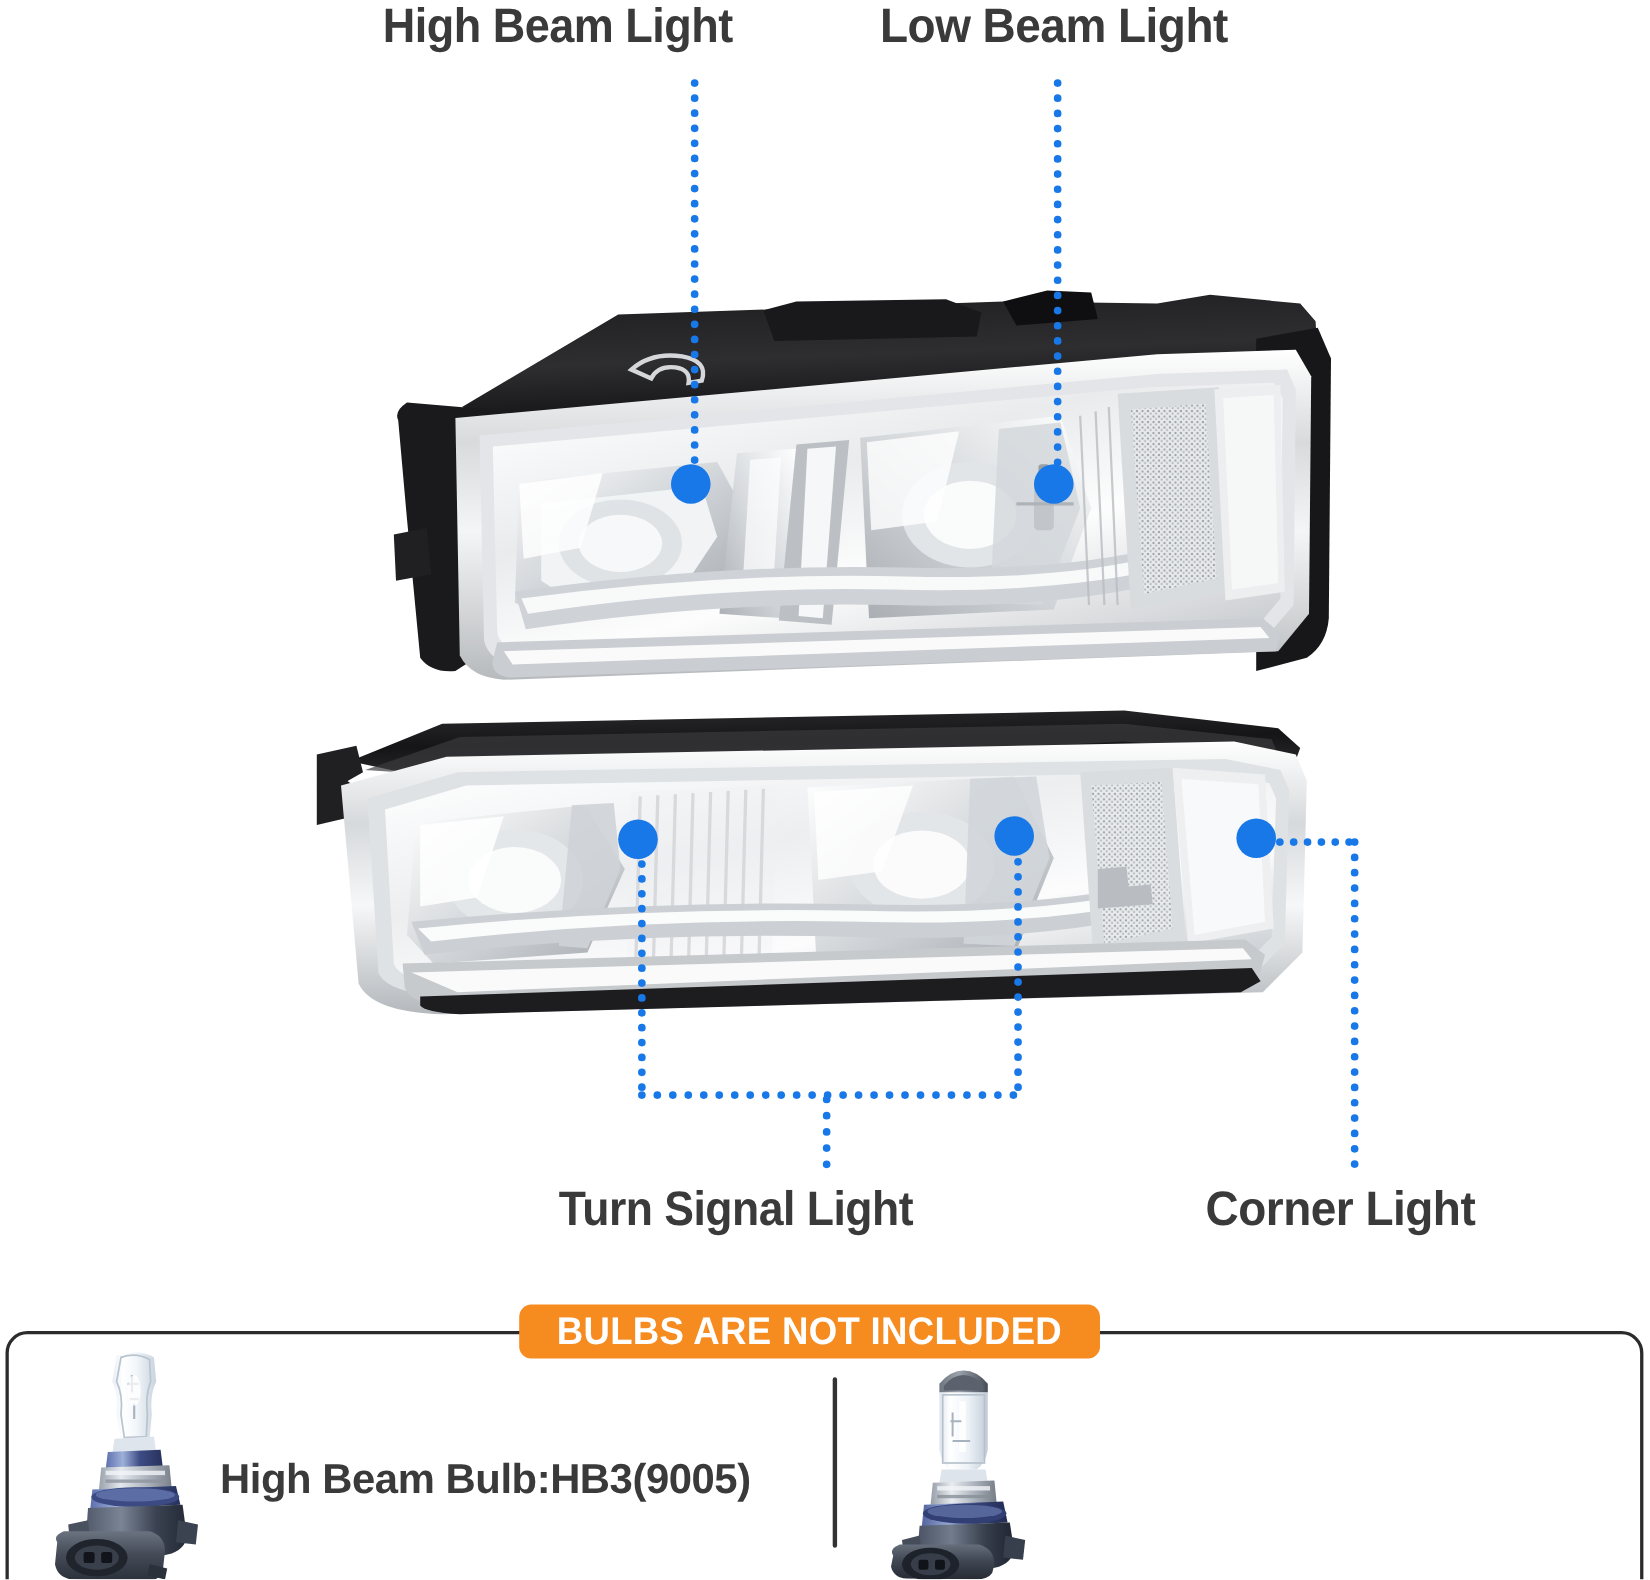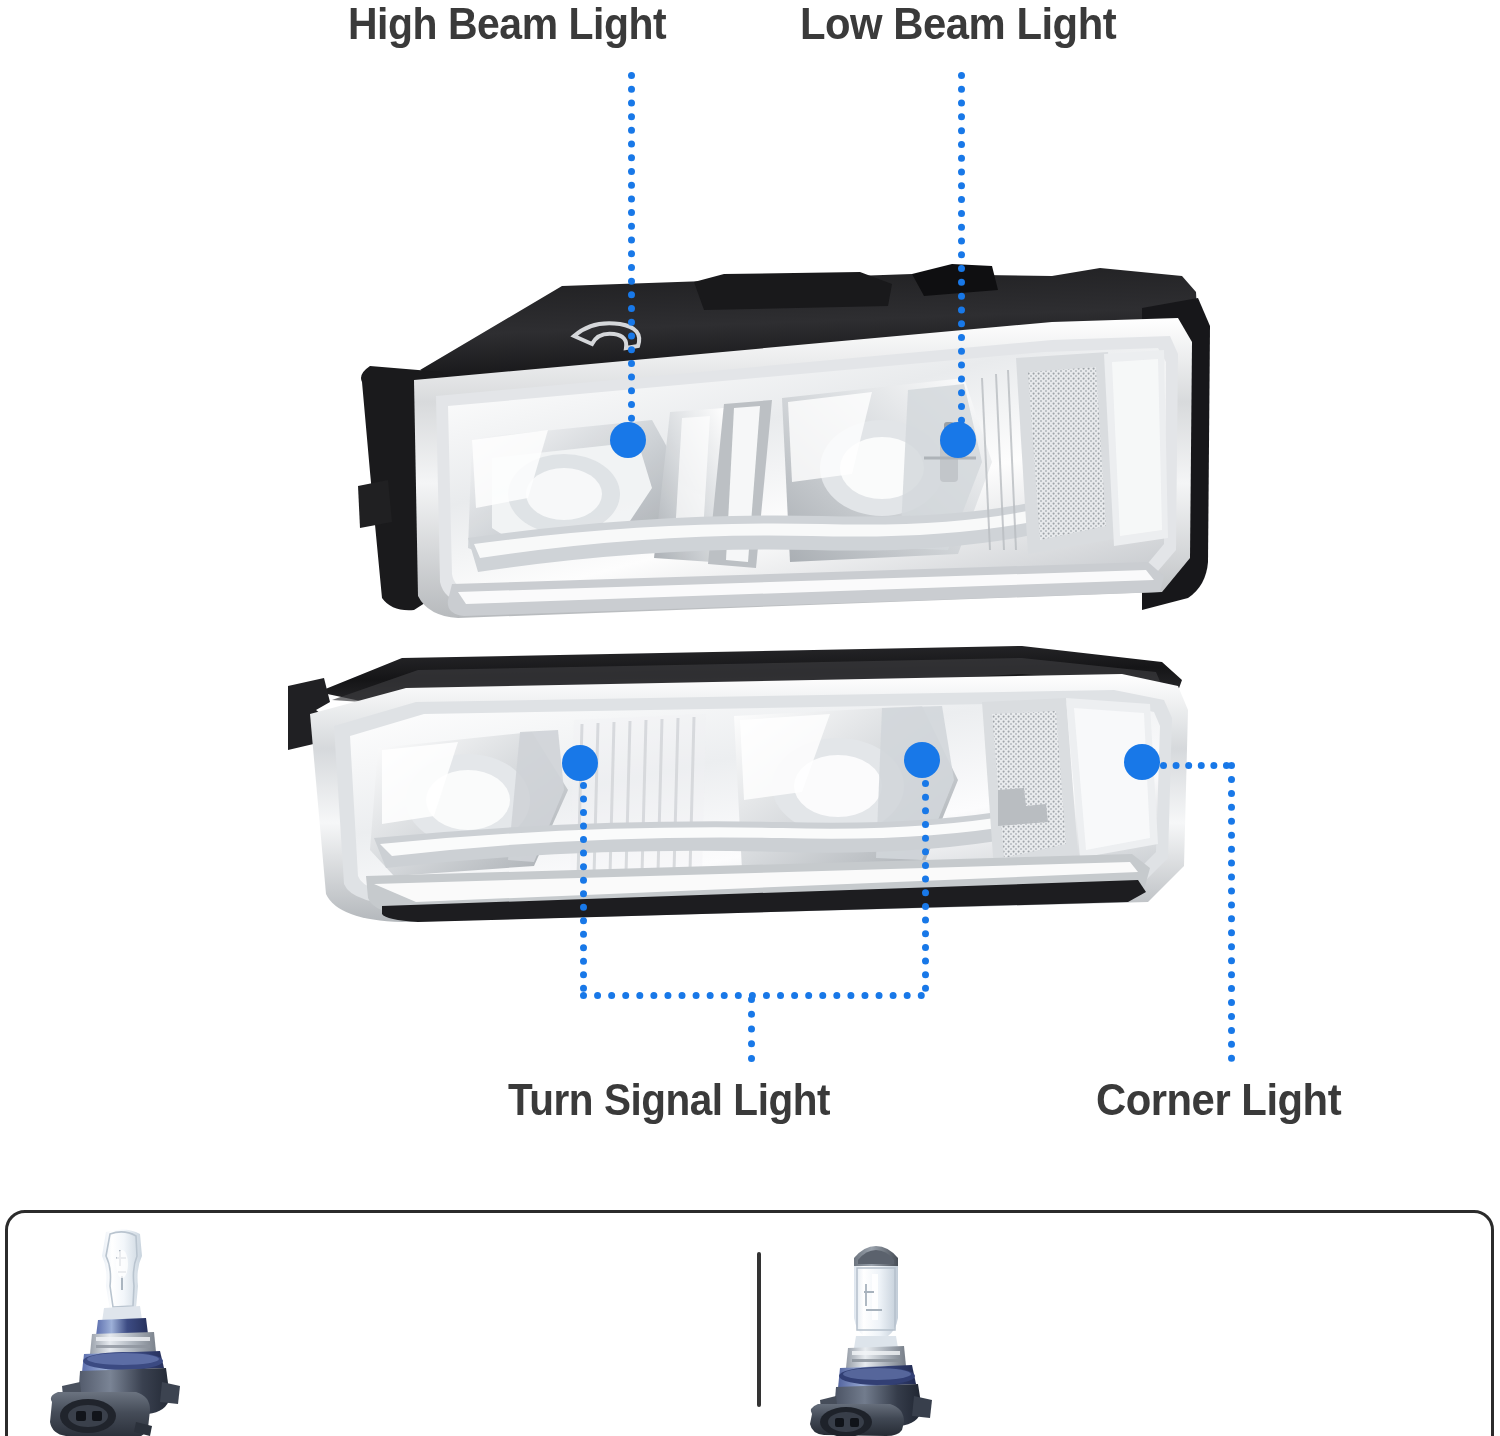--- a/index.html
+++ b/index.html
@@ -355,20 +355,23 @@
   <div class="callout-label" id="label-turn">Turn Signal Light</div>
 
   <div class="hotspot" style="left:1142px; top:762px;"></div>
   <div class="leader-h" style="left:1160px; top:762px; width:70px;"></div>
   <div class="leader-v" style="left:1228px; top:762px; height:300px;"></div>
   <div class="callout-label" id="label-corner">Corner Light</div>
 
   <div id="bulb-panel"></div>
   <div id="panel-divider"></div>
 
+  <div id="banner">
+    <span id="banner-text">BULBS ARE NOT INCLUDED</span>
+  </div>
 
   <svg class="bulb-img" id="bulb-high" viewBox="0 0 160 220">
     <defs>
       <linearGradient id="glassA" x1="0" y1="0" x2="1" y2="0">
         <stop offset="0" stop-color="#e8eef5"></stop>
         <stop offset="0.25" stop-color="#ffffff"></stop>
         <stop offset="0.55" stop-color="#f2f6fa"></stop>
         <stop offset="1" stop-color="#c9d4de"></stop>
       </linearGradient>
       <linearGradient id="blueBase" x1="0" y1="0" x2="1" y2="0">
@@ -486,14 +489,15 @@
     <path d="M14 160 L30 156 L32 174 L16 178 Z" fill="#464d5a"></path>
     <path d="M108 156 L126 160 L124 178 L106 176 Z" fill="#383f4c"></path>
 
     <path d="M6 174 Q2 168 12 164 L84 164 Q98 168 98 182 L96 190 Q92 196 80 196 L18 195 Q6 194 4 184 Z" fill="url(#connG2)"></path>
     <ellipse cx="40" cy="182" rx="26" ry="15" fill="#1e222a"></ellipse>
     <ellipse cx="40" cy="182" rx="18" ry="10" fill="#383e49"></ellipse>
     <rect x="29" y="178" width="9" height="9" rx="2" fill="#101319"></rect>
     <rect x="44" y="178" width="9" height="9" rx="2" fill="#101319"></rect>
   </svg>
 
+  <div class="bulb-caption" id="caption-high">High Beam Bulb:HB3(9005)</div>
 
 </div>
 
 </body></html>

